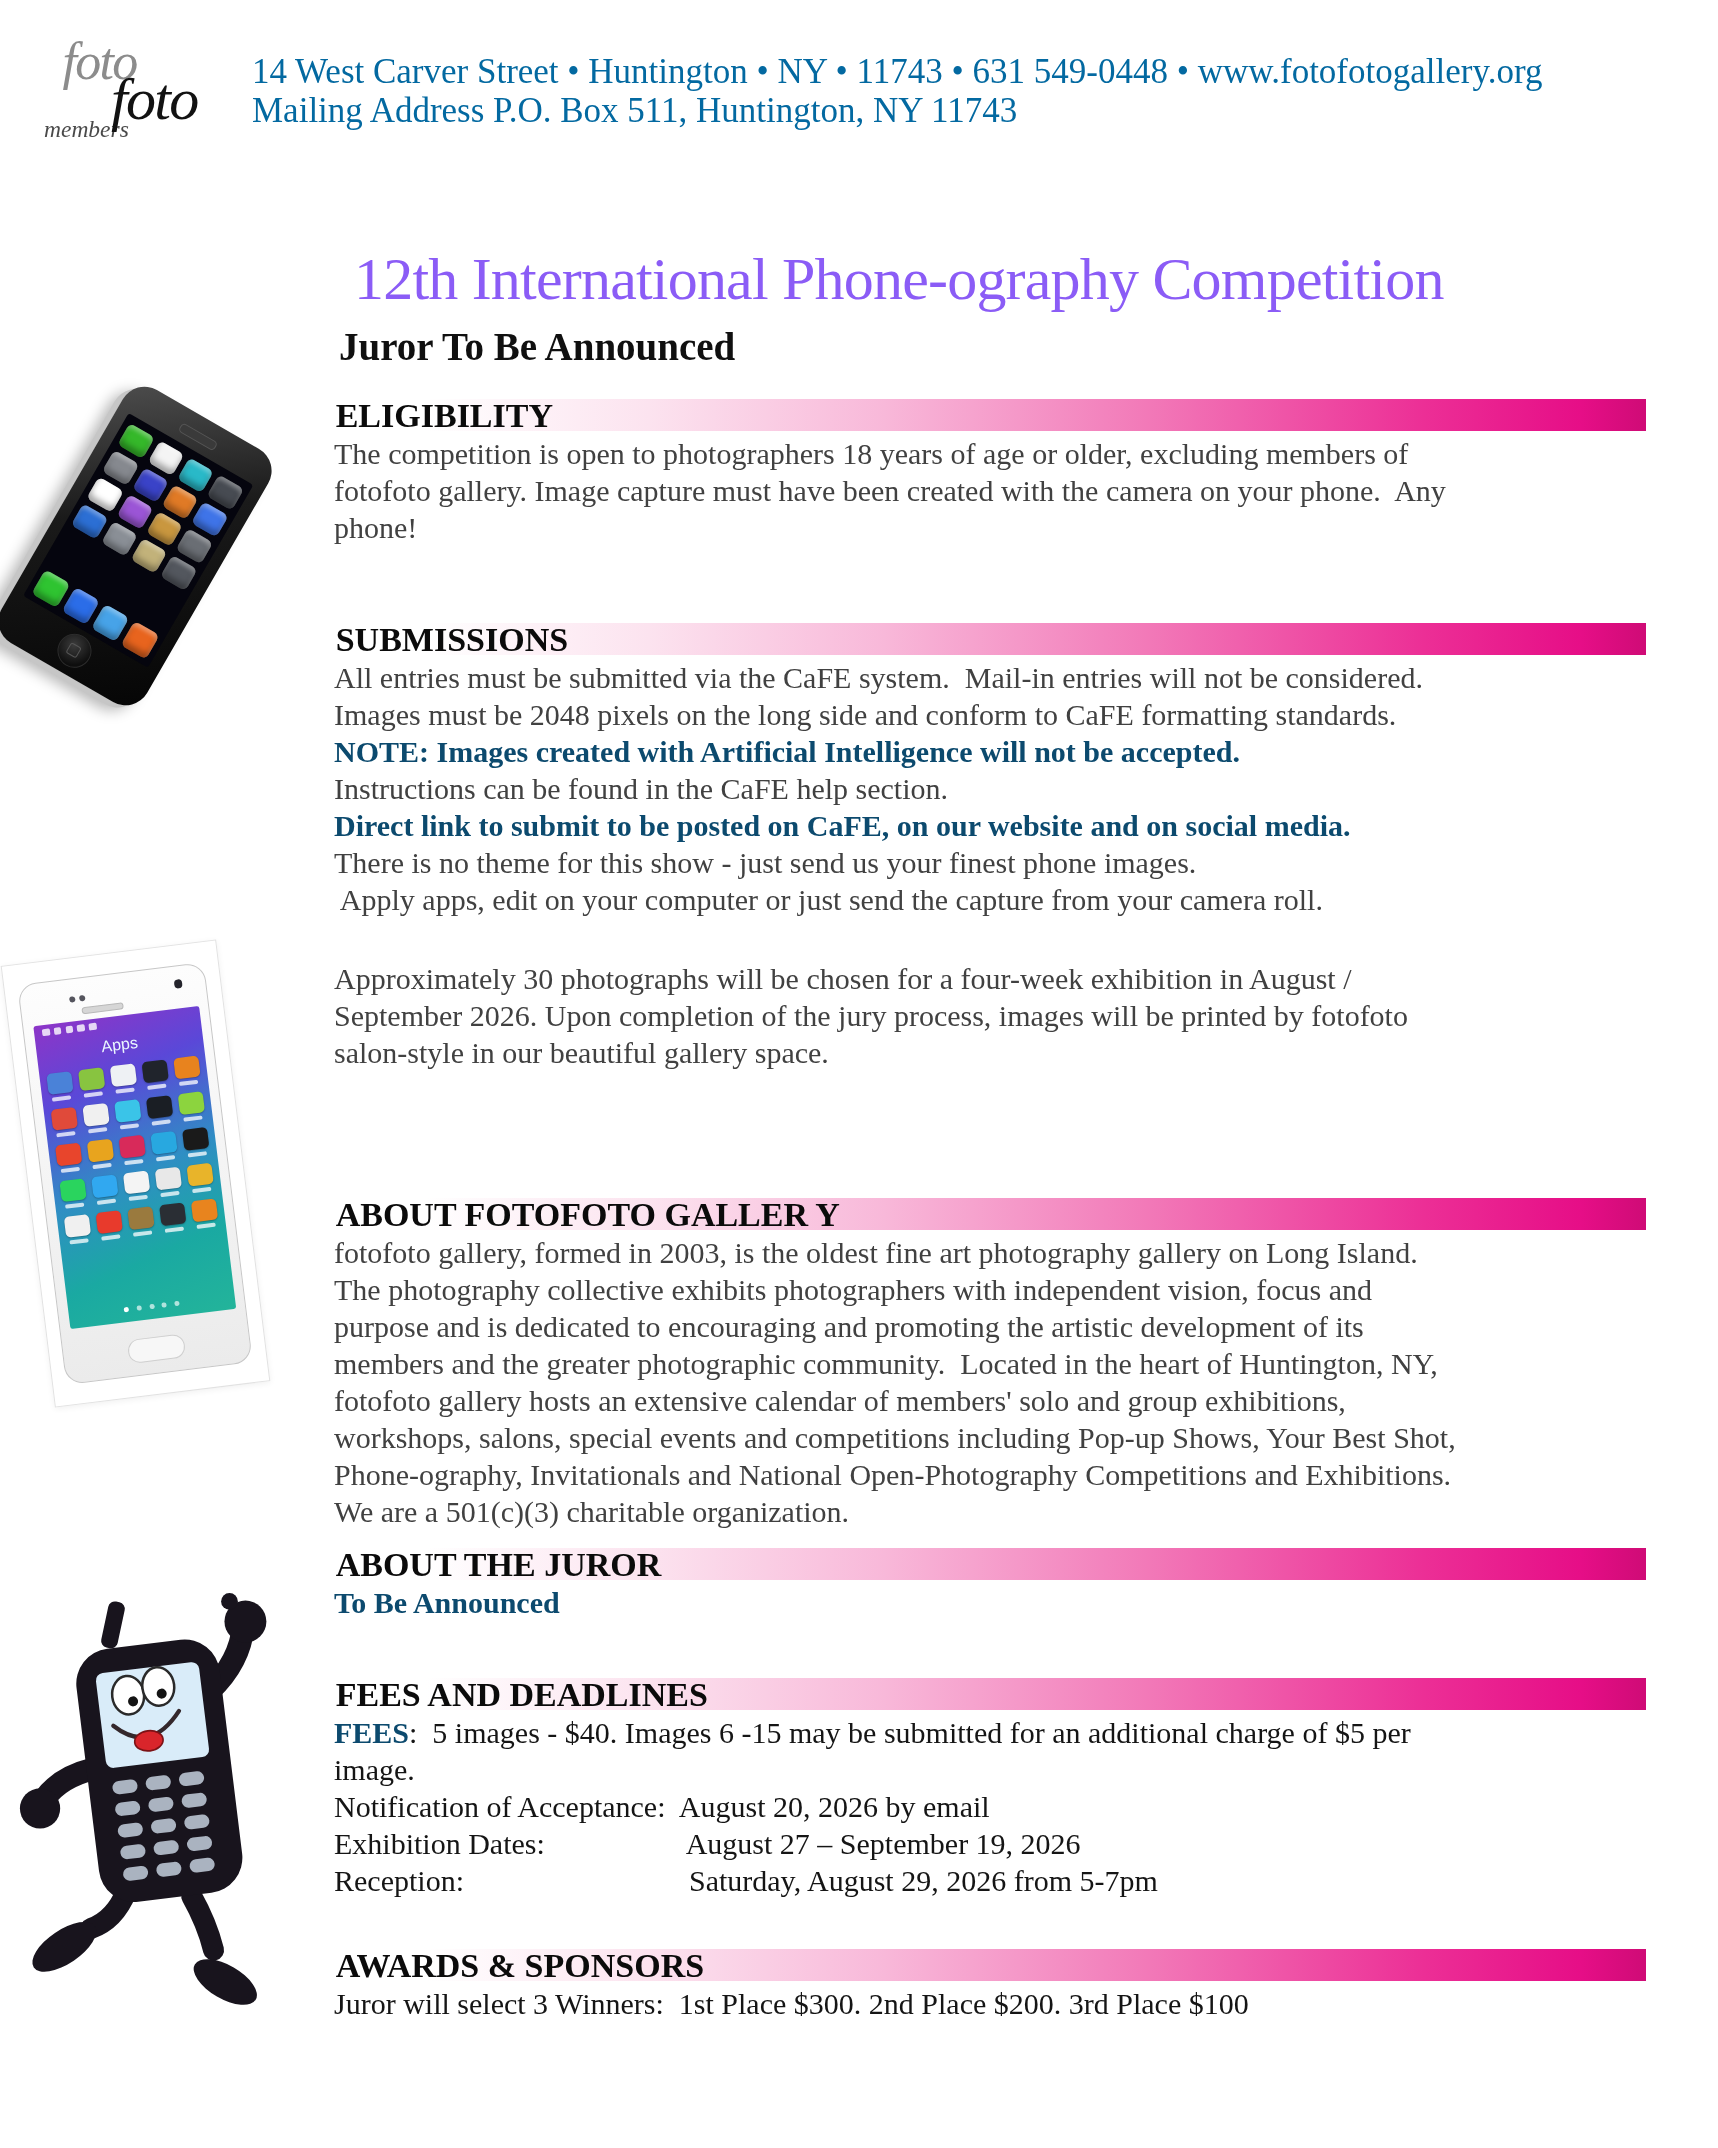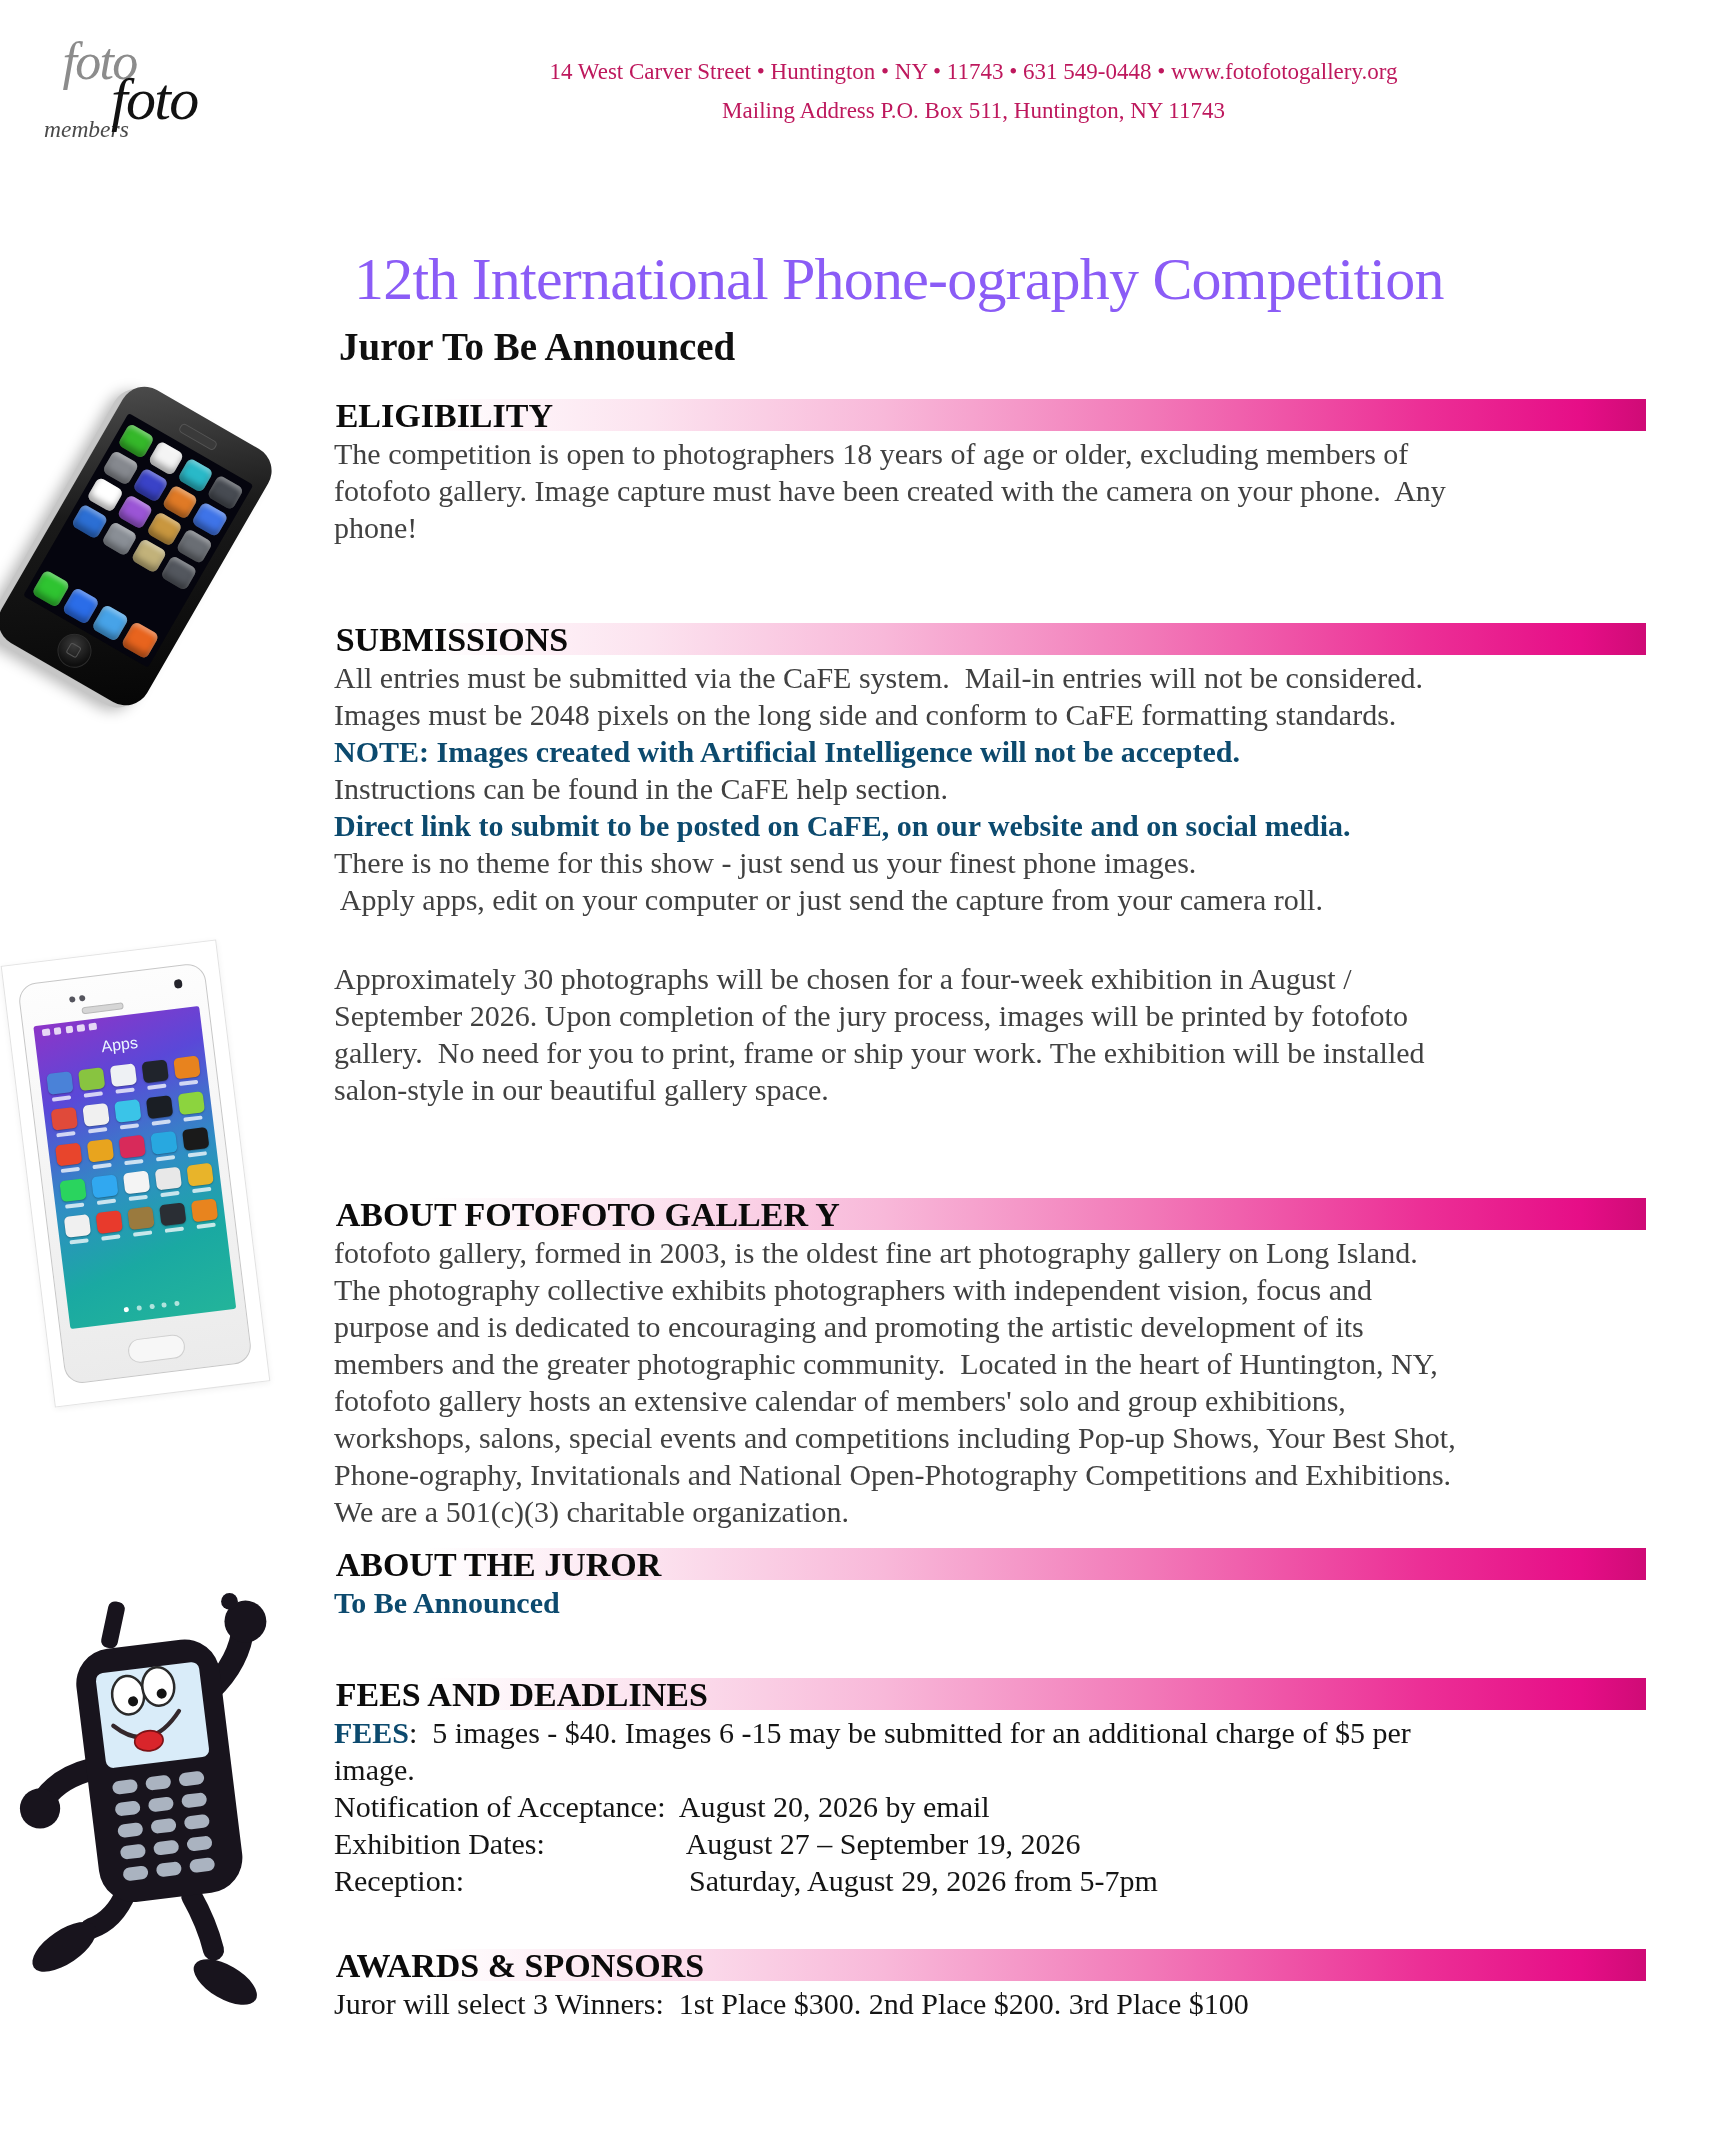--- a/index.html
+++ b/index.html
@@ -6,22 +6,22 @@
   body{
     width:1718px;height:2148px;background:#ffffff;position:relative;
     font-family:"Liberation Serif", serif;overflow:hidden;
   }
   
   .logo{position:absolute;left:34px;top:25px;width:269px;height:151px;}
   .logo .foto-top{position:absolute;left:28.5px;top:6.7px;font-size:52px;font-style:italic;color:#8c8c8c;letter-spacing:-1.7px;}
   .logo .gallery{position:absolute;left:10px;top:91px;font-size:23.5px;font-style:italic;color:#4a4a4a;}
   .logo .foto-bottom{position:absolute;left:77px;top:40px;font-size:60px;font-style:italic;color:#121212;letter-spacing:-1.7px;}
   
-  .address{position:absolute;left:252px;top:52px;width:1443px;text-align:center;
-    font-size:23px;line-height:39px;color:#be185d;}
+  .address{position:absolute;left:252px;top:52px;width:1443px;
+    font-size:35px;line-height:39px;color:#0369a1;}
   
   .title{position:absolute;left:354px;top:245px;font-size:60px;color:#8b5cf6;
     letter-spacing:-0.8px;white-space:pre;}
   .subtitle{position:absolute;left:339px;top:324px;font-size:39px;font-weight:bold;color:#101010;white-space:pre;}
   
   .section{position:absolute;left:334px;width:1312px;}
   .bar{position:relative;height:32px;
     background:linear-gradient(90deg,#ffffff 0%,#ffffff 7%,#fce3ef 24%,#f8b8d9 42%,#f279b8 62%,#ec2f96 83%,#e60e87 95%,#cf0b76 100%);}
   .bar .heading{position:absolute;left:1.7px;bottom:-1.7px;font-size:34px;line-height:35px;
     font-weight:bold;color:#0b0b0b;white-space:pre;}
@@ -117,21 +117,20 @@
       <div class="line"><b>Direct link to submit to be posted on CaFE, on our website and on social media.</b></div>
       <div class="line"><span>There is no theme for this show - just send us your finest phone images.</span></div>
       <div class="line"><span> Apply apps, edit on your computer or just send the capture from your camera roll.</span></div>
     </div>
 </section>
 
 <section class="section" style="top:956px">
   <div class="lines">
       <div class="line"><span>Approximately 30 photographs will be chosen for a four-week exhibition in August /</span></div>
       <div class="line"><span>September 2026. Upon completion of the jury process, images will be printed by fotofoto</span></div>
-      <div class="line"><span>gallery.  No need for you to print, frame or ship your work. The exhibition will be installed</span></div>
       <div class="line"><span>salon-style in our beautiful gallery space.</span></div>
     </div>
 </section>
 
 <section class="section" style="top:1198px">
   <div class="bar">
     <span class="heading">ABOUT FOTOFOTO GALLER Y</span>
   </div>
   <div class="lines">
       <div class="line"><span>fotofoto gallery, formed in 2003, is the oldest fine art photography gallery on Long Island.</span></div>

